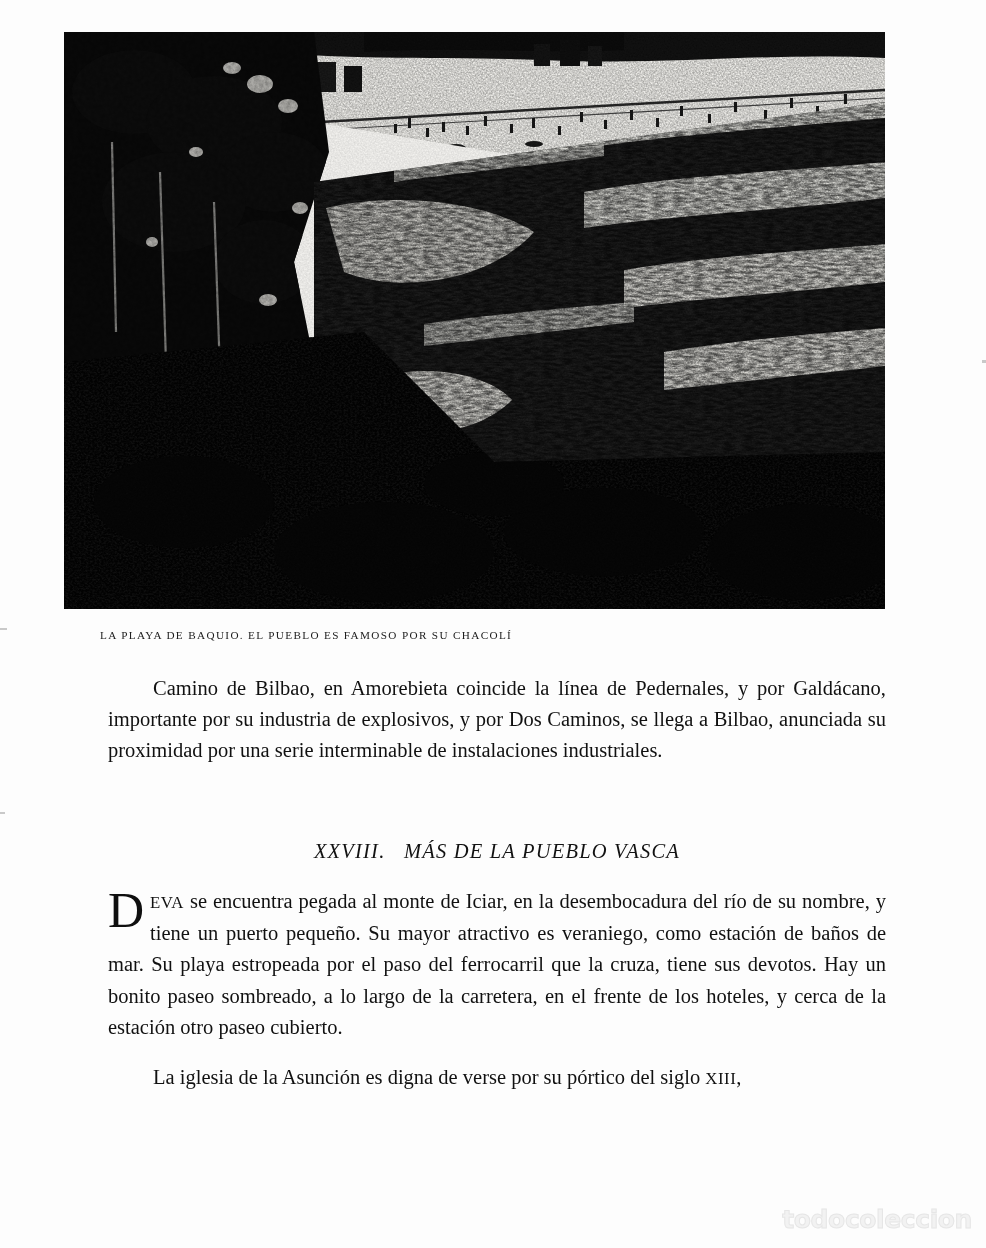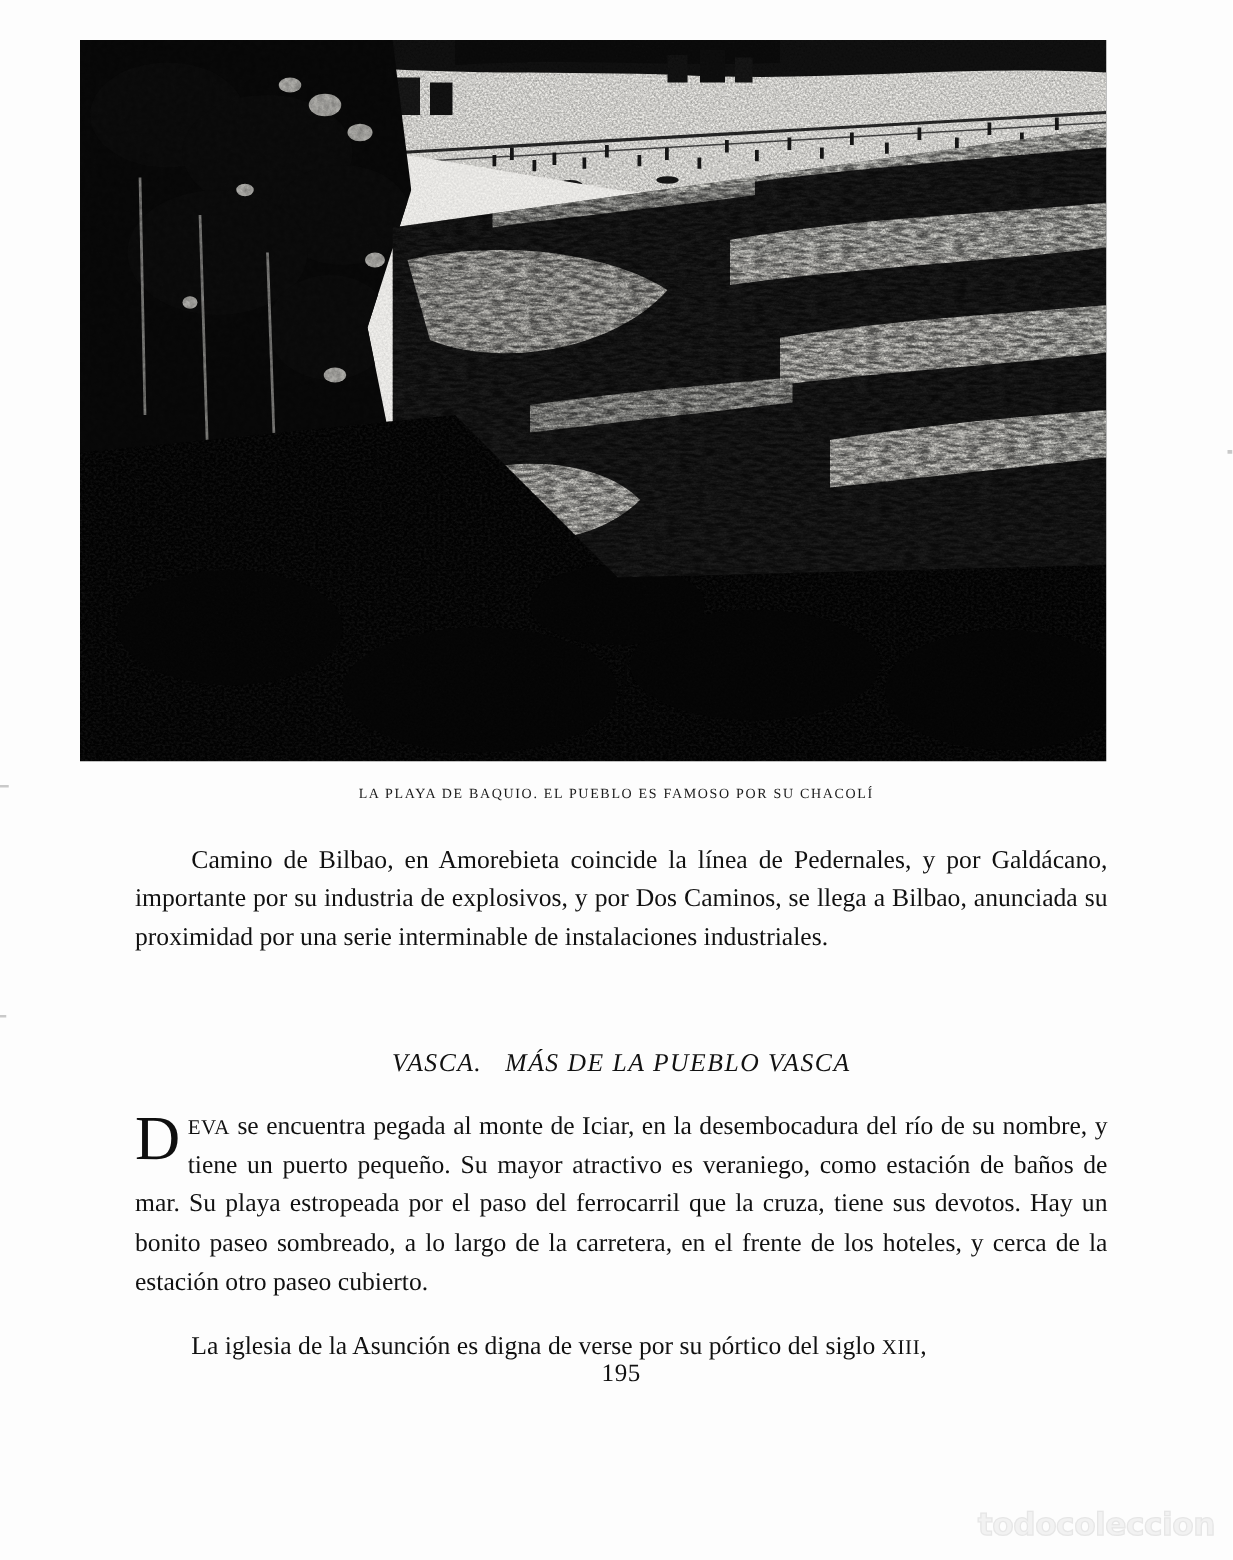--- a/index.html
+++ b/index.html
@@ -43,21 +43,21 @@
     overflow: hidden;
   }
   .photo-svg { display: block; width: 100%; height: 100%; }
 
   
   .caption {
     position: absolute;
     left: 100px;
     top: 629px;
     width: 786px;
-    text-align: center;
+    text-align: left;
     font-family: "Liberation Serif", "DejaVu Serif", serif;
     font-size: 11.2px;
     letter-spacing: 1.35px;
     color: #1b1b1b;
     white-space: nowrap;
   }
 
   
   .col {
     position: absolute;
@@ -313,28 +313,27 @@
     </svg>
   </div>
 
   <div class="caption">LA PLAYA DE BAQUIO. EL PUEBLO ES FAMOSO POR SU CHACOLÍ</div>
 
   <div class="col para-1" style="position:absolute;">
     <p class="body indent">Camino de Bilbao, en Amorebieta coincide la línea de Pedernales, y por Galdácano, importante por su industria de explosivos, y por Dos Caminos, se llega a Bilbao, anunciada su proximidad por una serie interminable de instalaciones industriales.</p>
   </div>
 
   <div class="section-head">
-    <span class="num">VASCA.</span><span>MÁS DE LA PUEBLO VASCA</span>
+    <span class="num">XXVIII.</span><span>MÁS DE LA PUEBLO VASCA</span>
   </div>
 
   <div class="col para-2" style="position:absolute;">
     <p class="body"><span class="dropcap">D</span><span class="smallcaps">EVA</span><span> se encuentra pegada al monte de Iciar, en la desembocadura del río de su nombre, y tiene un puerto pequeño. Su mayor atractivo es veraniego, como estación de baños de mar. Su playa estropeada por el paso del ferrocarril que la cruza, tiene sus devotos. Hay un bonito paseo sombreado, a lo largo de la carretera, en el frente de los hoteles, y cerca de la estación otro paseo cubierto.</span></p>
   </div>
 
   <div class="col para-3" style="position:absolute;">
     <p class="body indent"><span>La iglesia de la Asunción es digna de verse por su pórtico del siglo </span><span class="smallcaps">XIII</span><span>,</span></p>
   </div>
 
-  <div class="folio">195</div>
 
   <div class="watermark">todocoleccion</div>
 
 </div>
 
 </body></html>

